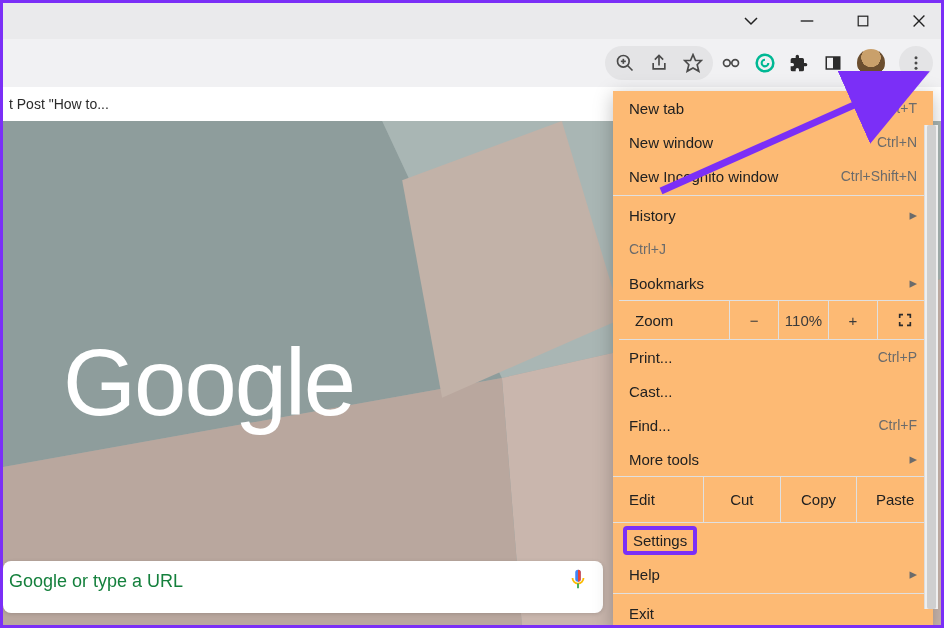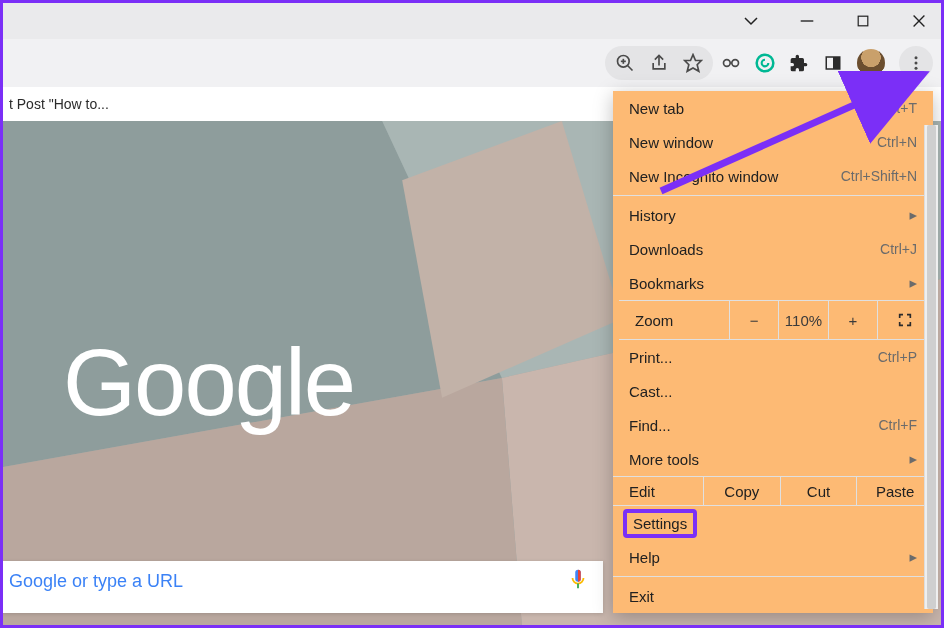--- a/index.html
+++ b/index.html
@@ -23,36 +23,36 @@
   .avatar { width: 28px; height: 28px; border-radius: 50%; background: radial-gradient(circle at 50% 30%, #c9a06b 0 40%, #6b4e2f 41% 70%, #e9e4dc 71% 100%); }
   .more-btn { width: 34px; height: 34px; border-radius: 50%; background: #e4e4e6; display: flex; align-items: center; justify-content: center; position: relative; }
   .more-btn svg { fill: #4a4a4a; }
 
   
   .page { position: absolute; top: 84px; left: 0; right: 0; bottom: 0; }
   .bookmark-bar { background: #fff; height: 34px; display: flex; align-items: center; padding-left: 6px; color: #2b2b2b; font-size: 14px; }
   .wallpaper { position: relative; width: 100%; height: calc(100% - 34px); overflow: hidden; }
   .wallpaper svg.poly { position: absolute; inset: 0; width: 100%; height: 100%; }
   .google-logo { position: absolute; left: 60px; top: 200px; color: #fff; font-size: 94px; font-weight: 400; font-family: "Product Sans", Arial, sans-serif; letter-spacing: -2px; margin-top: 8px; }
-  .omnibox { position: absolute; left: 0; bottom: 12px; height: 52px; width: 600px; background: #fff; border-radius: 0; display: flex; align-items: center; padding: 0 14px 12px 6px; font-size: 18px; color: #3b82f6; box-shadow: 0 1px 4px rgba(0,0,0,0.15); }
+  .omnibox { position: absolute; left: 0; bottom: 12px; height: 52px; width: 600px; background: #fff; border-radius: 8px; display: flex; align-items: center; padding: 0 14px 12px 6px; font-size: 18px; color: #15803d; box-shadow: 0 1px 4px rgba(0,0,0,0.15); }
   .omnibox .mic { margin-left: auto; }
 
   
   .menu { position: absolute; top: 88px; right: 8px; width: 320px; background: #fdba74; box-shadow: 0 4px 18px rgba(0,0,0,0.25); font-size: 15px; color: #212121; z-index: 50; }
   .menu hr { border: none; border-top: 1px solid #e0e0e0; margin: 2px 0; }
   .mrow { display: flex; align-items: center; height: 34px; padding: 0 16px; }
   .mrow .label { flex: 1; }
   .mrow .shortcut { color: #6b6b6b; font-size: 14px; }
   .mrow .chevron { margin-left: auto; color: #6b6b6b; }
   .zoomrow { display: flex; align-items: center; height: 40px; border-top: 1px solid #e0e0e0; border-bottom: 1px solid #e0e0e0; margin-left: 6px; }
   .zoomrow .zlabel { padding-left: 16px; flex: 0 0 110px; }
   .zoomrow .zpart { flex: 1; text-align: center; color: #3b3b3b; border-left: 1px solid #e0e0e0; height: 100%; display:flex; align-items:center; justify-content:center;}
   .zoomrow .zpart:first-of-type { border-left: 1px solid #e0e0e0;}
   .zoomrow .fs { flex: 0 0 56px; }
-  .editrow { display: flex; align-items: center; height: 30px; border-top: 1px solid #e0e0e0; border-bottom: 1px solid #e0e0e0;}
+  .editrow { display: flex; align-items: center; height: 47px; border-top: 1px solid #e0e0e0; border-bottom: 1px solid #e0e0e0;}
   .editrow .elabel { padding-left: 16px; flex: 0 0 90px;}
   .editrow .ebtn { flex: 1; text-align: center; border-left: 1px solid #e0e0e0; height:100%; display:flex; align-items:center; justify-content:center;}
   .settings-hl { border: 4px solid #7b2ff7; border-radius: 4px; display: inline-block; padding: 2px 6px; margin-left: -6px;}
   
   
   .arrow { position: absolute; top: 68px; right: 10px; width: 300px; height: 150px; z-index: 60; pointer-events: none; }
   .arrow svg { width: 100%; height: 100%; }
 
   
   .vscroll { position: absolute; right: 3px; top: 122px; bottom: 16px; width: 14px; background: #efefef; border-left: 1px solid #ddd; z-index: 70;}
@@ -184,21 +184,20 @@
   <div class="mrow">
     <span class="label">New Incognito window</span>
     <span class="shortcut">Ctrl+Shift+N</span>
   </div>
   <hr>
   <div class="mrow">
     <span class="label">History</span>
     <span class="chevron">▸</span>
   </div>
   <div class="mrow">
-    <span class="label">Downloads</span>
     <span class="shortcut">Ctrl+J</span>
   </div>
   <div class="mrow">
     <span class="label">Bookmarks</span>
     <span class="chevron">▸</span>
   </div>
   <div class="zoomrow">
     <span class="zlabel">Zoom</span>
     <span class="zpart">−</span>
     <span class="zpart">110%</span>
@@ -222,22 +221,22 @@
   <div class="mrow">
     <span class="label">Find...</span>
     <span class="shortcut">Ctrl+F</span>
   </div>
   <div class="mrow">
     <span class="label">More tools</span>
     <span class="chevron">▸</span>
   </div>
   <div class="editrow">
     <span class="elabel">Edit</span>
+    <span class="ebtn">Cut</span>
     <span class="ebtn">Copy</span>
-    <span class="ebtn">Cut</span>
     <span class="ebtn">Paste</span>
   </div>
   <div class="mrow">
     <span class="settings-hl">
       <span>Settings</span>
     </span>
   </div>
   <div class="mrow">
     <span class="label">Help</span>
     <span class="chevron">▸</span>

